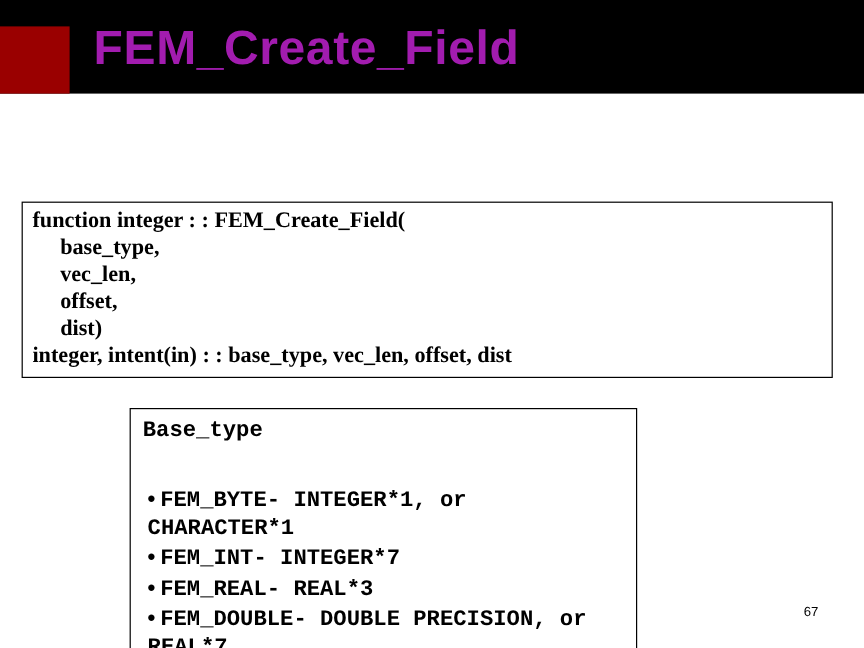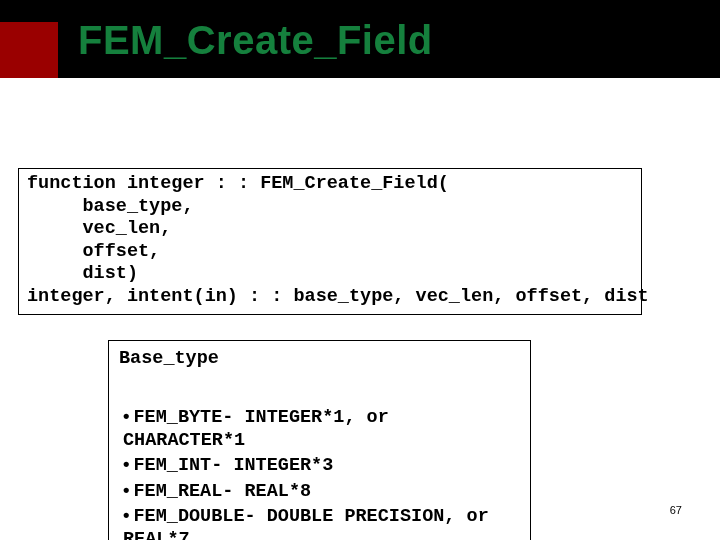--- a/index.html
+++ b/index.html
@@ -24,35 +24,35 @@
     top: 22px;
     left: 0;
     width: 58px;
     height: 56px;
     background: #9a0000;
   }
   .title {
     position: absolute;
     top: 18px;
     left: 78px;
-    color: #15803d;
+    color: #a21caf;
     font-family: "Arial Narrow", Arial, sans-serif;
     font-weight: bold;
     font-stretch: condensed;
     font-size: 40px;
     letter-spacing: 0.5px;
   }
   .code-box1 {
     position: absolute;
     top: 168px;
     left: 18px;
-    width: 624px;
+    width: 676px;
     border: 1px solid #000;
     padding: 4px 8px 6px 8px;
-    font-family: Liberation Mono, monospace;
+    font-family: Liberation Serif, serif;
     font-size: 18.5px;
     font-weight: bold;
     line-height: 1.22;
     white-space: pre;
   }
   .code-box2 {
     position: absolute;
     top: 340px;
     left: 108px;
     width: 423px;
@@ -91,19 +91,19 @@
      base_type,
      vec_len,
      offset,
      dist)
 integer, intent(in) : : base_type, vec_len, offset, dist</div>
 
 <div class="code-box2">
   <div class="heading">Base_type</div>
   <ul>
     <li>FEM_BYTE- INTEGER*1, or CHARACTER*1</li>
-    <li>FEM_INT- INTEGER*3</li>
-    <li>FEM_REAL- REAL*8</li>
+    <li>FEM_INT- INTEGER*7</li>
+    <li>FEM_REAL- REAL*3</li>
     <li>FEM_DOUBLE- DOUBLE PRECISION, or REAL*7</li>
   </ul>
 </div>
 
 <div class="page-number">67</div>
 
 </body></html>

